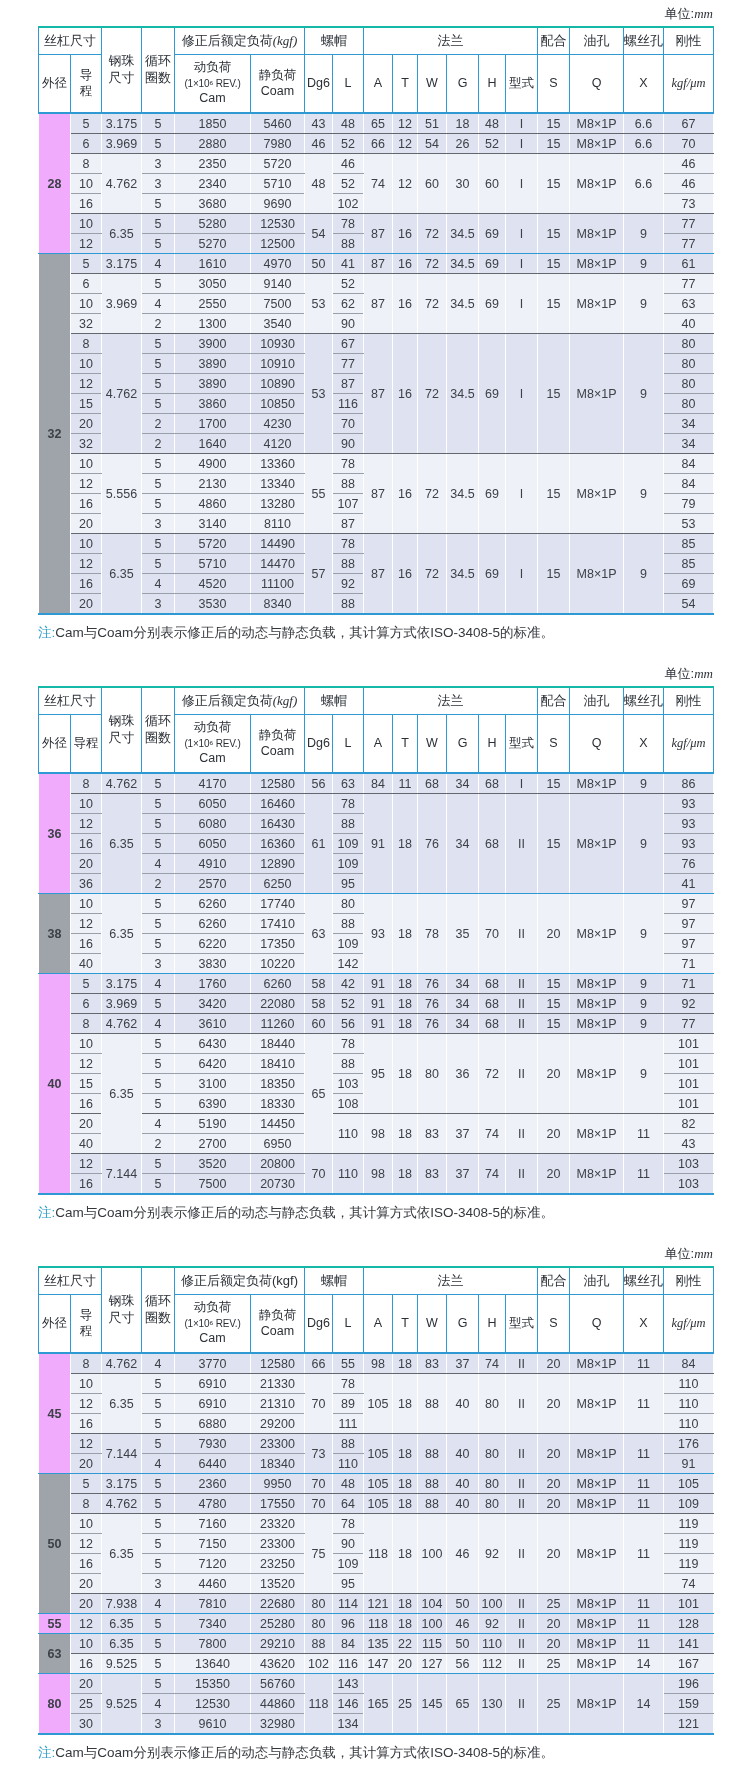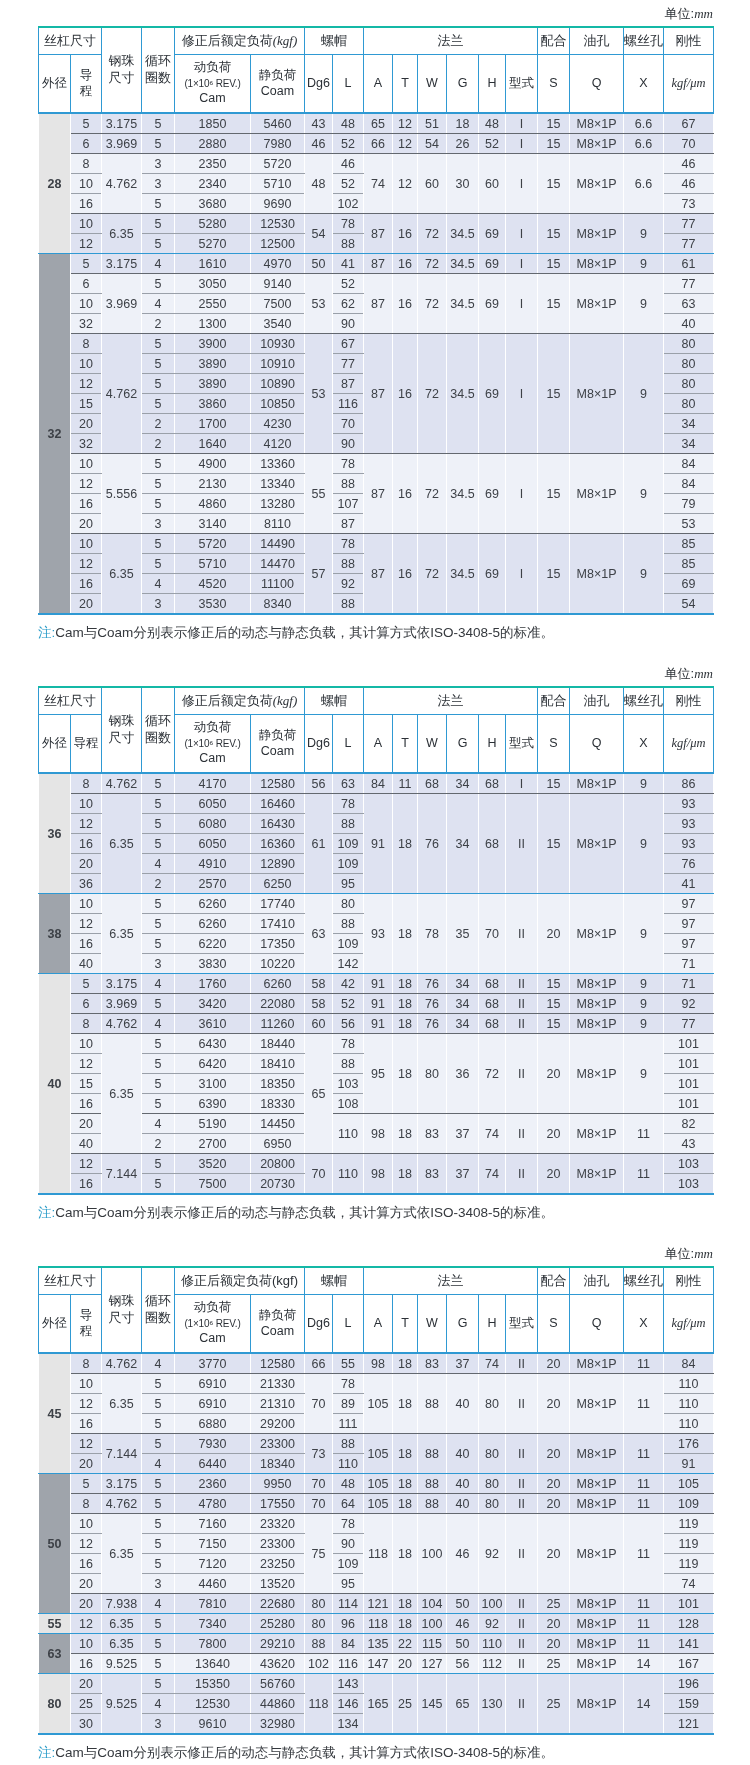--- a/index.html
+++ b/index.html
@@ -10,21 +10,21 @@
   table.spec{border-collapse:collapse;width:675px;table-layout:fixed;}
   .spec th,.spec td{padding:0;text-align:center;vertical-align:middle;overflow:hidden;}
   .spec thead th{border:1px solid #2f99d3;background:#fff;font-weight:normal;color:#2b3036;line-height:1.25;}
   .spec thead tr.rA th{border-top:2px solid #14b8a6;font-size:13px;height:26px;}
   .spec thead tr.rB th{height:57px;font-size:12.5px;}
   .tiny{font-size:10px;letter-spacing:-0.2px;}
   .wrap2{width:28px;margin:0 auto;line-height:1.3;word-break:break-all;}
   .wrap1{width:14px;margin:0 auto;line-height:1.25;word-break:break-all;}
   .spec tbody td{font-size:12.5px;height:19px;color:#3d4147;border-left:1px solid #fff;border-right:1px solid #fff;}
   td.dia{font-weight:bold;color:#fff;font-size:15px;}
-  td.db{background:#e5e5e5;}
+  td.db{background:#f0abfc;}
   td.dgy{background:#9fa4ab;}
   td.sd{background:#dee2f1;}
   td.sl{background:#eef1f8;}
   .eb-row{border-bottom:1px solid #9aa0a9;}
   .eb-grp{border-bottom:1px solid #63686f;}
   .eb-sec{border-bottom:1px solid #2f99d3;}
   .eb-end{border-bottom:2px solid #2f99d3;}
   .tb-top{border-top:2px solid #2f99d3;}
   .note{font-size:13.5px;margin:9px 0 23px 0;color:#34383d;}
   .nm{color:#2a9cc9;}

